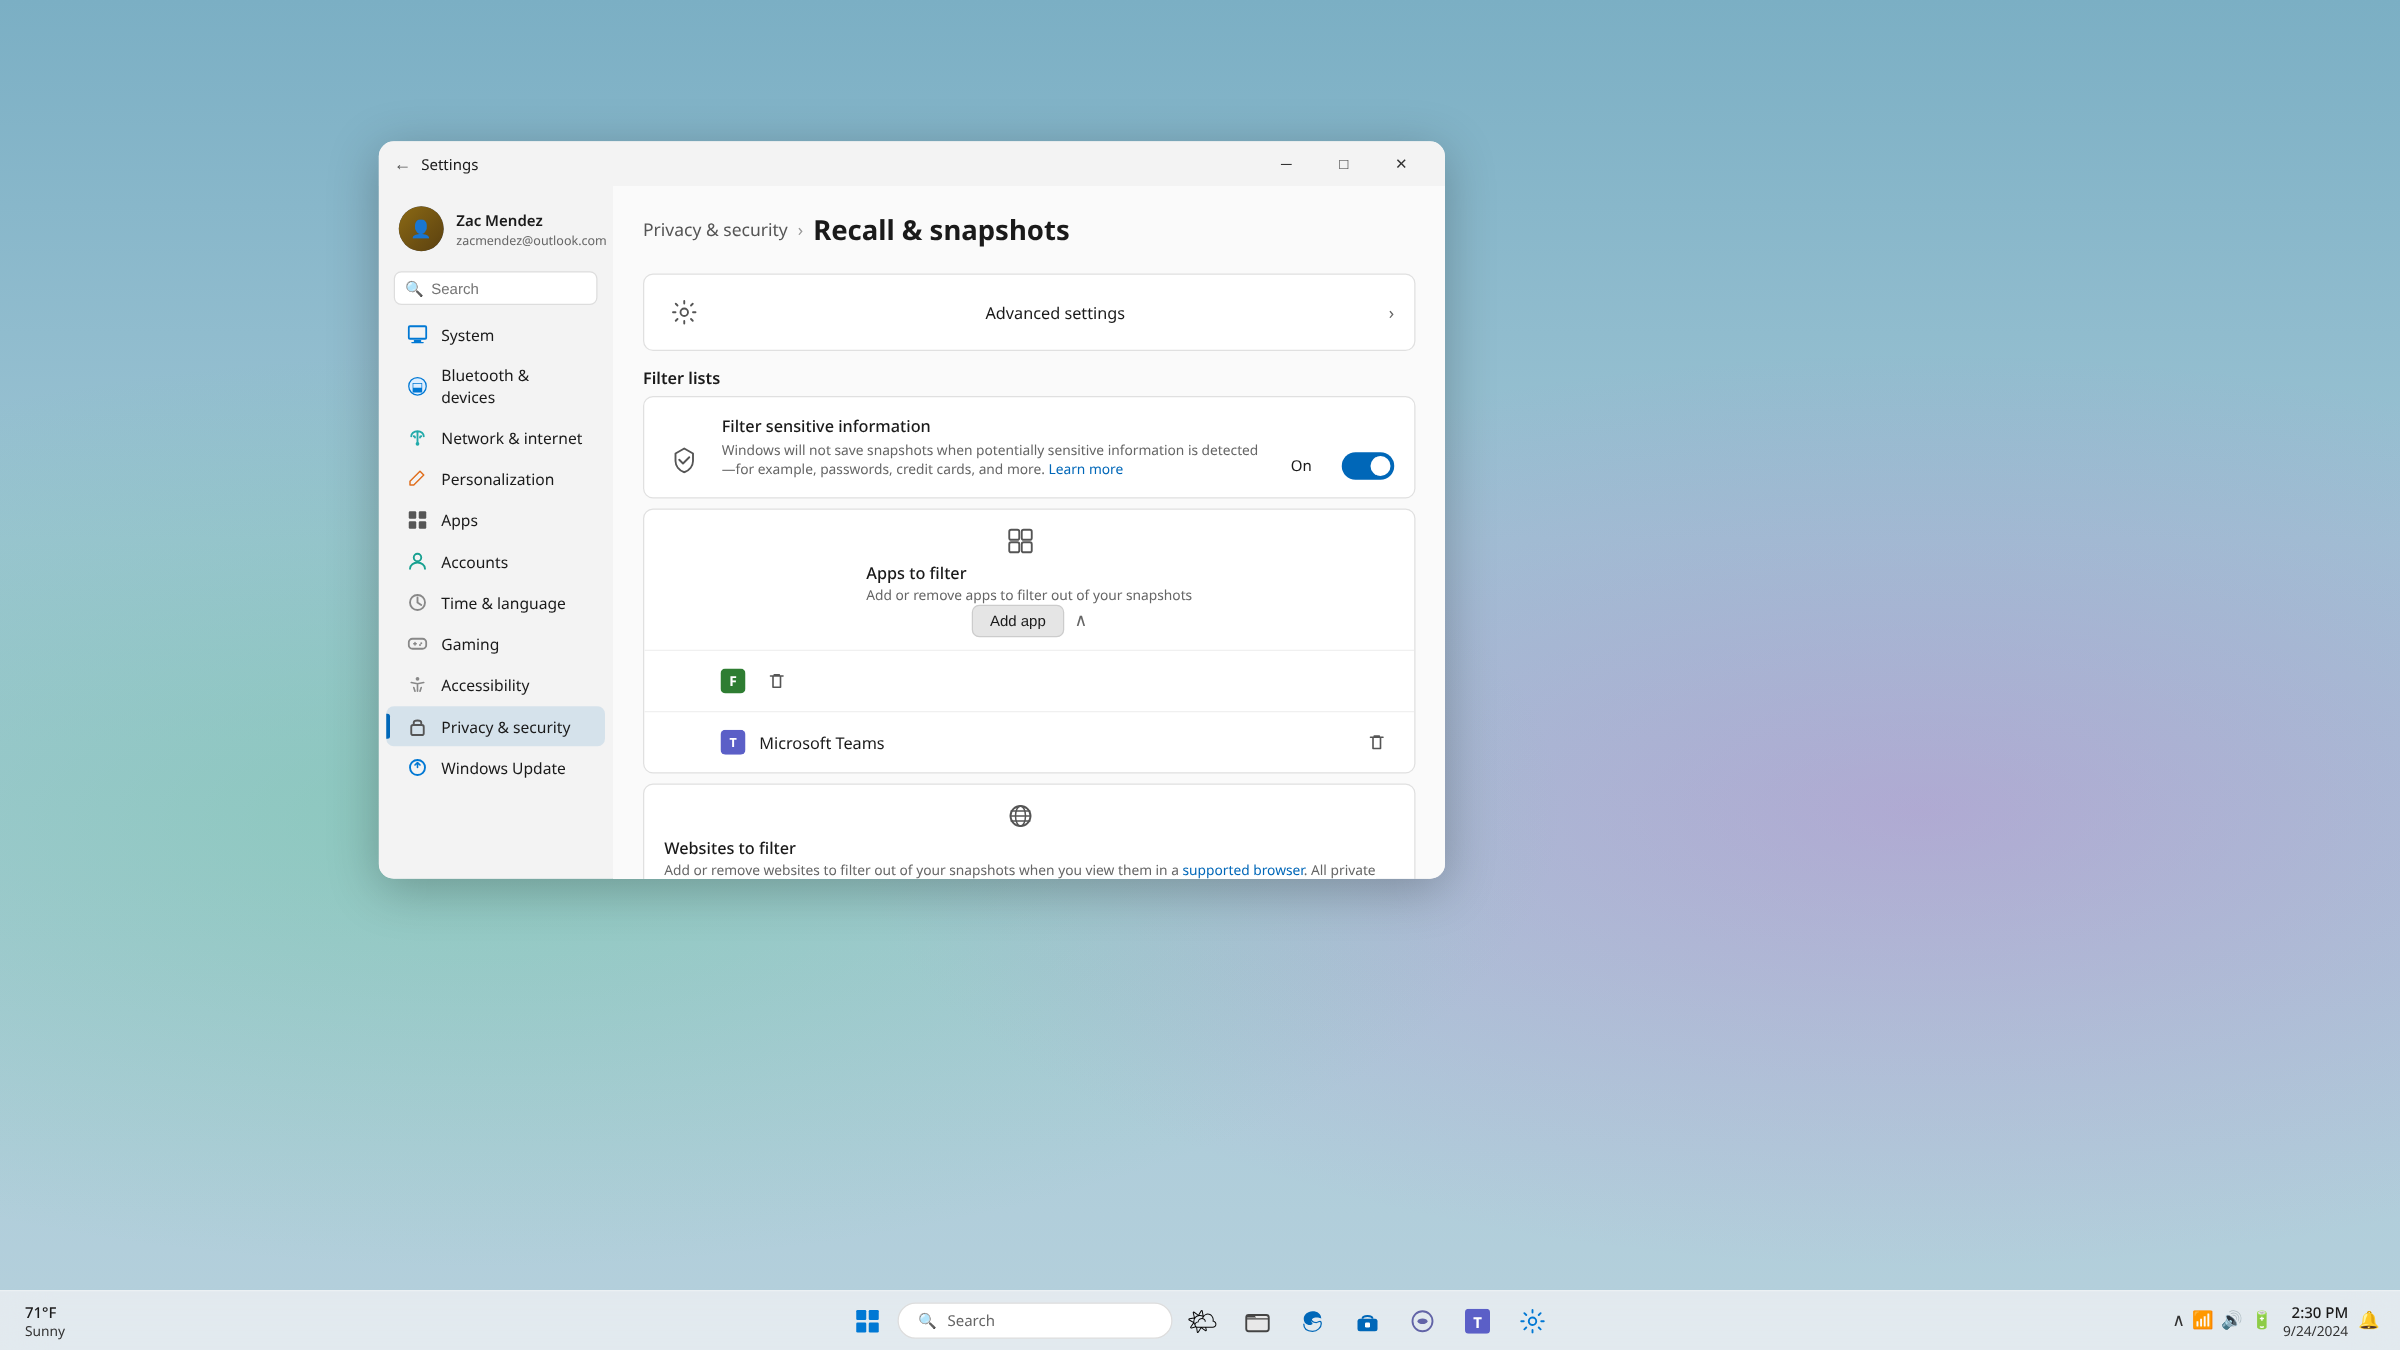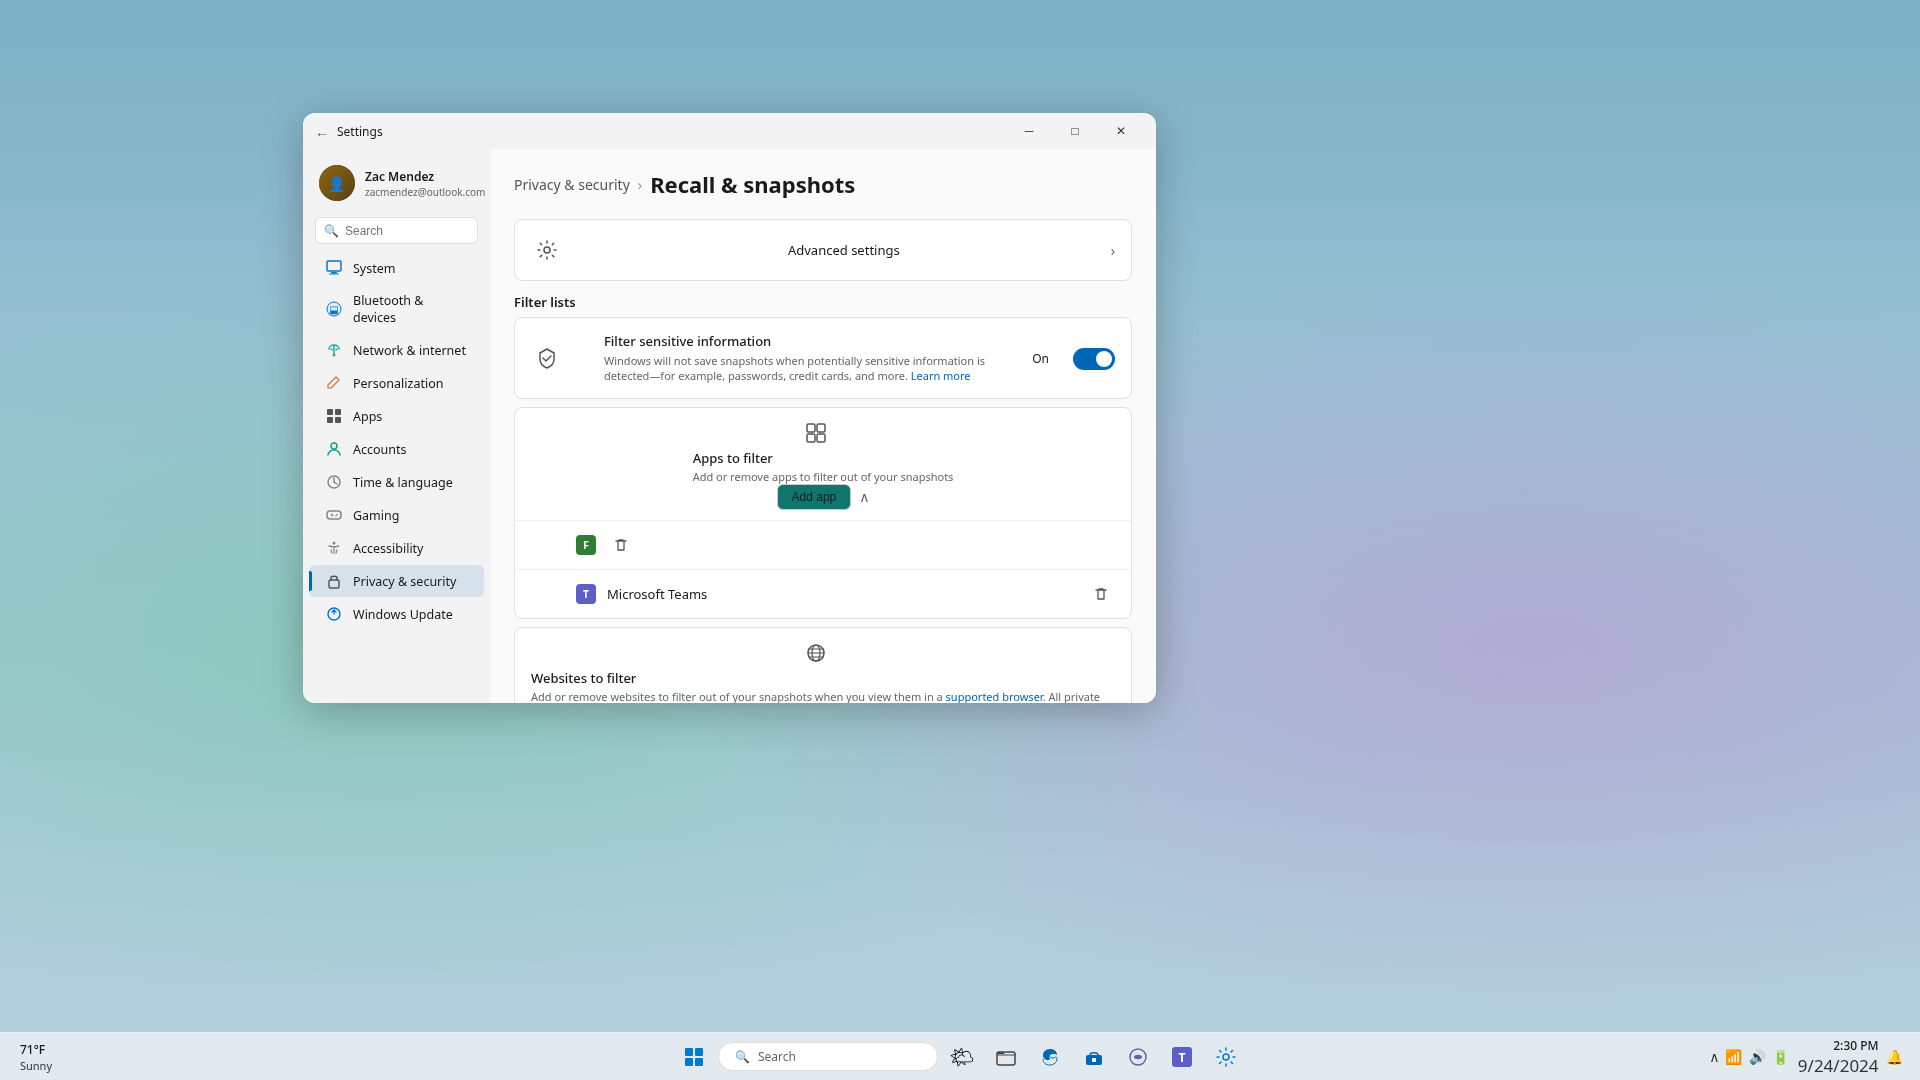--- a/index.html
+++ b/index.html
@@ -261,23 +261,22 @@
     }
     .toggle-label {
       font-size: 12px;
       color: #1a1a1a;
       margin-right: 24px;
     }
 
     
     .sensitive-row {
       display: flex;
-      align-items: center;
+      align-items: flex-end;
       padding: 14px 16px;
-      gap: 27px;
     }
     .sensitive-text { flex: 1; }
     .sensitive-title { font-size: 13px; color: #1a1a1a; font-weight: 500; }
     .sensitive-desc { font-size: 11px; color: #666; margin-top: 3px; line-height: 1.4; }
     .sensitive-desc a { color: #0067b8; text-decoration: none; cursor: pointer; }
     .toggle-group { display: flex; align-items: center; margin-left: 16px; margin-top: 2px; }
 
     
     .section-header-row {
       display: flex;
@@ -285,21 +284,21 @@
       padding: 14px 16px 10px;
       flex-direction: column;
     }
     .section-header-icon { margin-right: 14px; flex-shrink: 0; }
     .section-header-text { flex: 1; }
     .section-header-title { font-size: 13px; color: #1a1a1a; font-weight: 500; }
     .section-header-subtitle { font-size: 11px; color: #666; margin-top: 2px; }
     .section-header-actions { display: flex; align-items: center; gap: 8px; }
     .add-btn {
       padding: 5px 14px;
-      background: #0f766e;
+      background: #e5e5e5;
       border: 1px solid #ccc;
       border-radius: 6px;
       font-size: 12px;
       cursor: pointer;
       color: #1a1a1a;
     }
     .chevron-up { color: #666; font-size: 14px; cursor: pointer; }
 
     .app-item {
       display: flex;
@@ -370,21 +369,21 @@
       border: 1px solid #ddd;
       border-radius: 22px;
       padding: 5px 16px;
       width: 220px;
       cursor: text;
     }
     .search-taskbar span { font-size: 12px; color: #666; }
 
     .time-display { text-align: right; }
     .time-text { font-size: 12px; color: #1a1a1a; font-weight: 500; }
-    .date-text { font-size: 17px; color: #333; }
+    .date-text { font-size: 11px; color: #333; }
 
     .weather-info { display: flex; flex-direction: column; justify-content: center; }
     .weather-temp { font-size: 12px; color: #1a1a1a; font-weight: 500; }
     .weather-desc { font-size: 11px; color: #333; }
 
     .sys-tray { display: flex; align-items: center; gap: 6px; }
     .tray-icon { font-size: 14px; color: #333; cursor: pointer; }
 
     
     .icon-system { color: #0078d4; }

